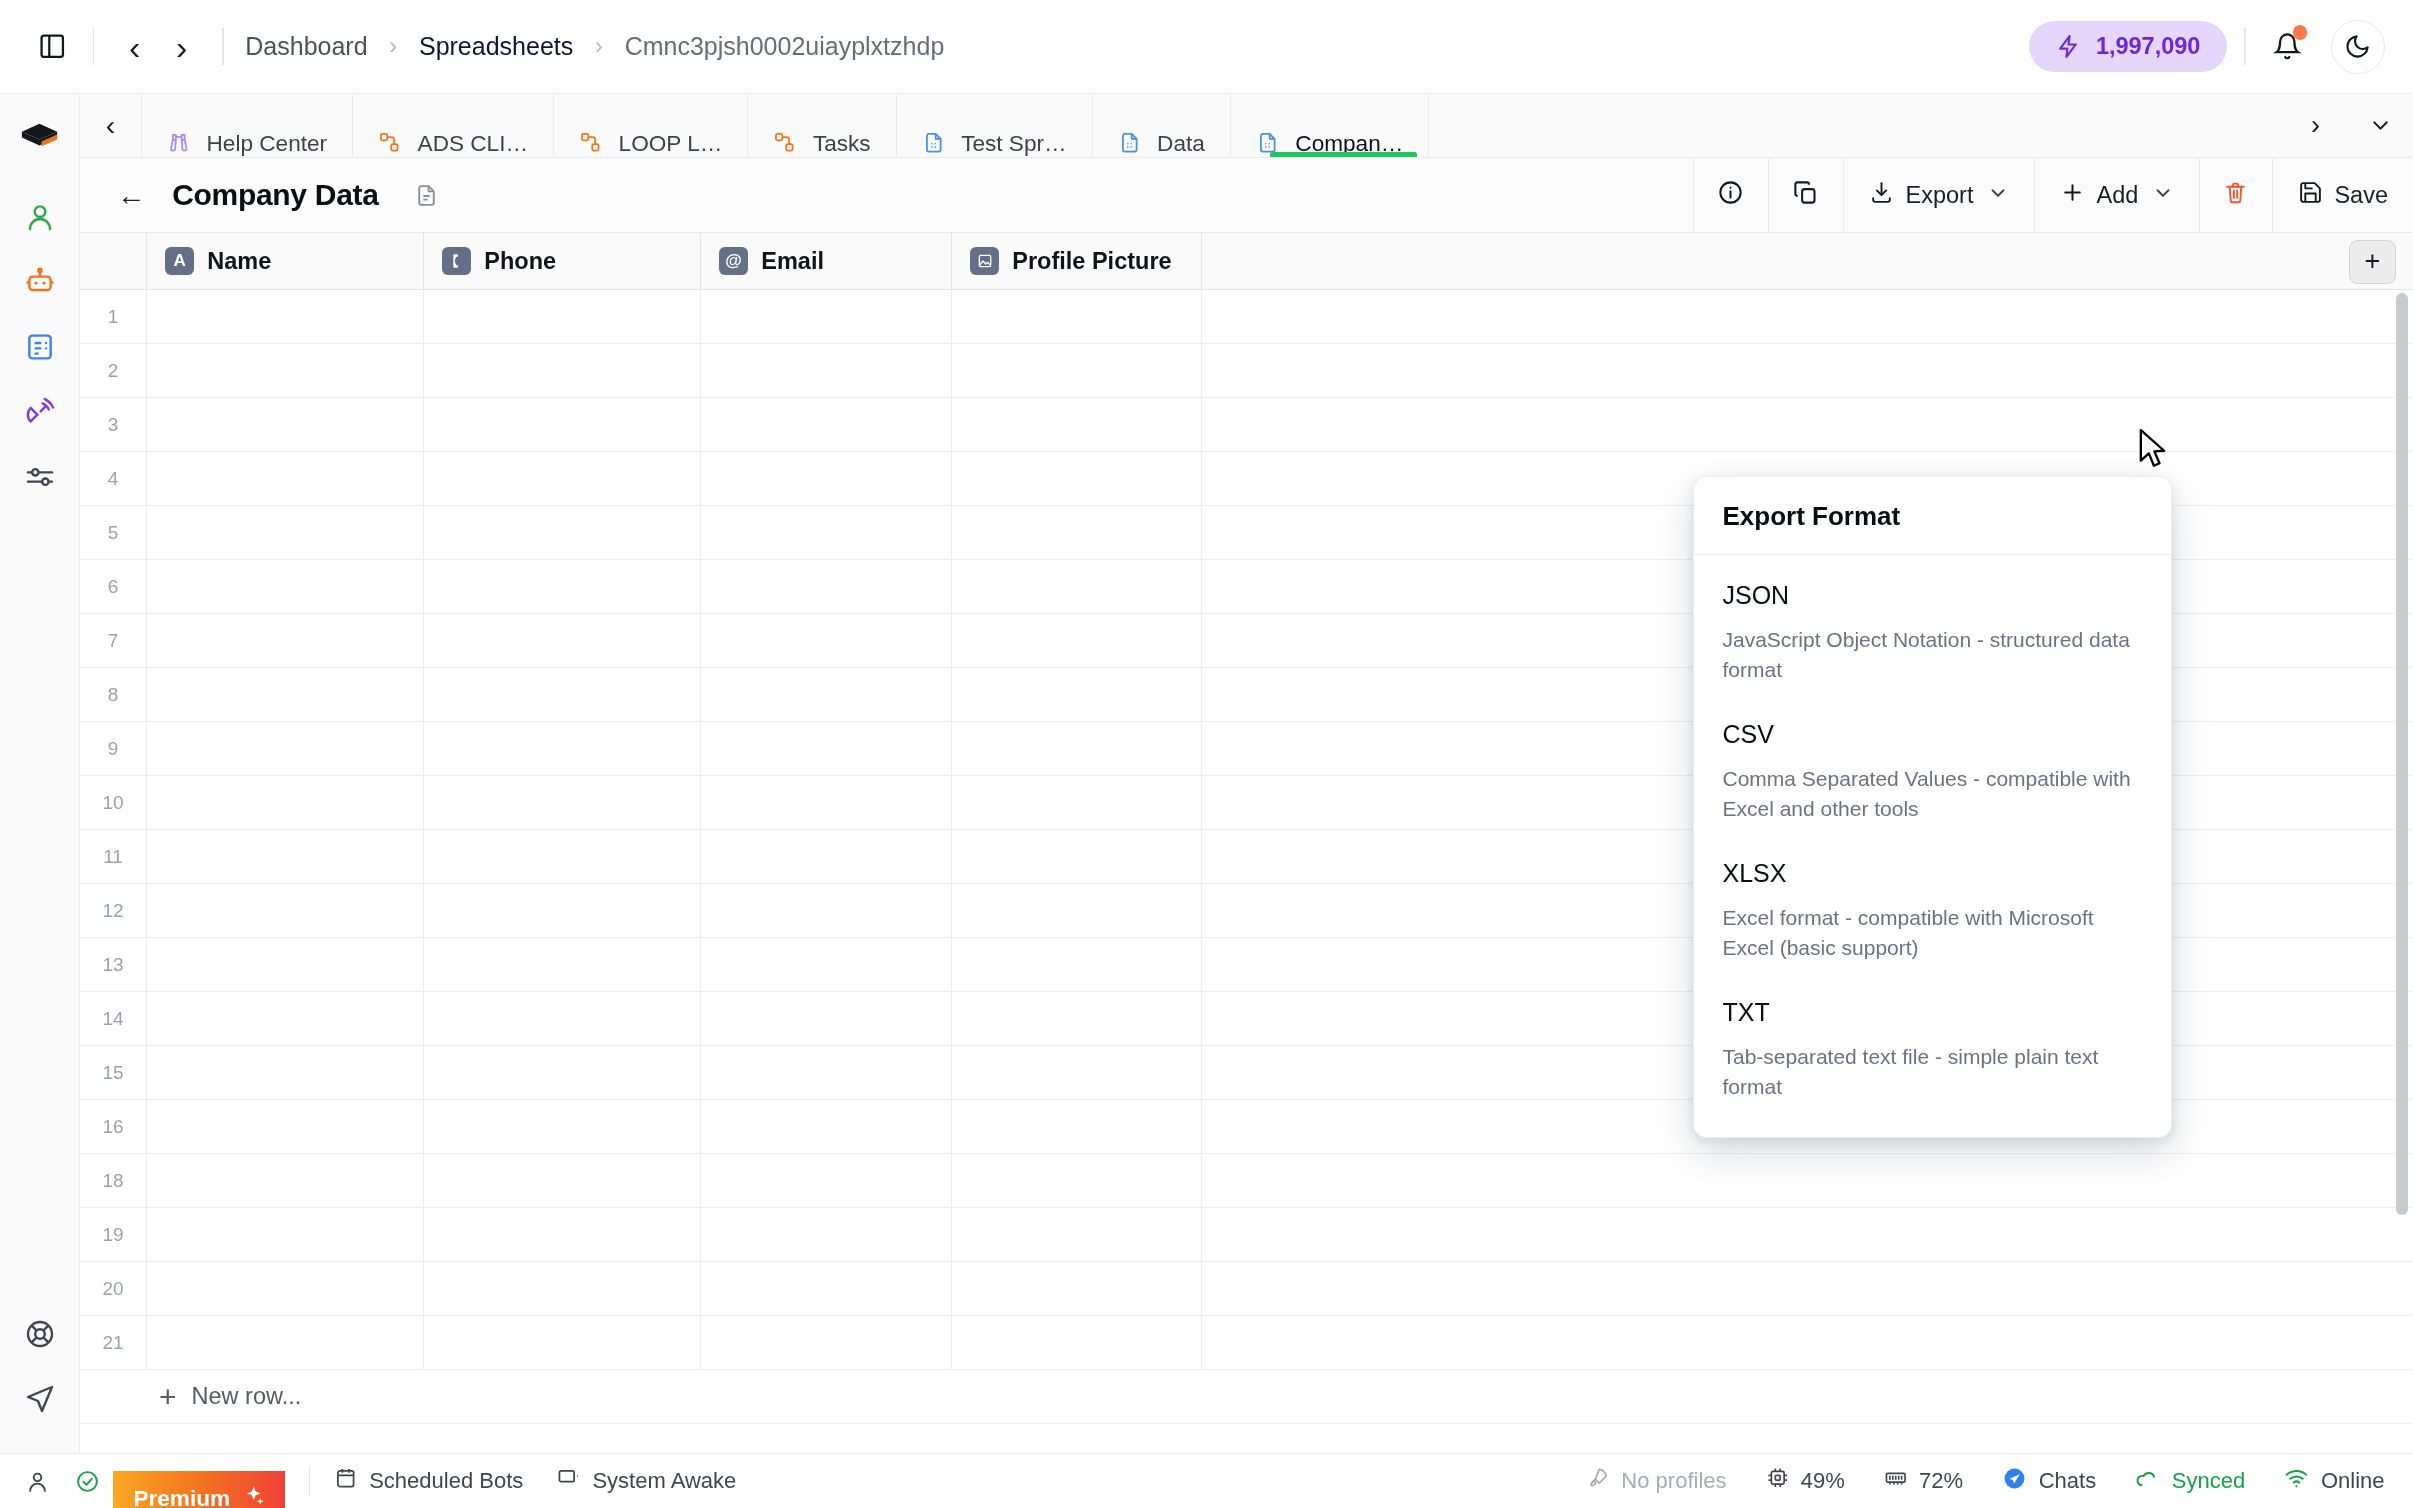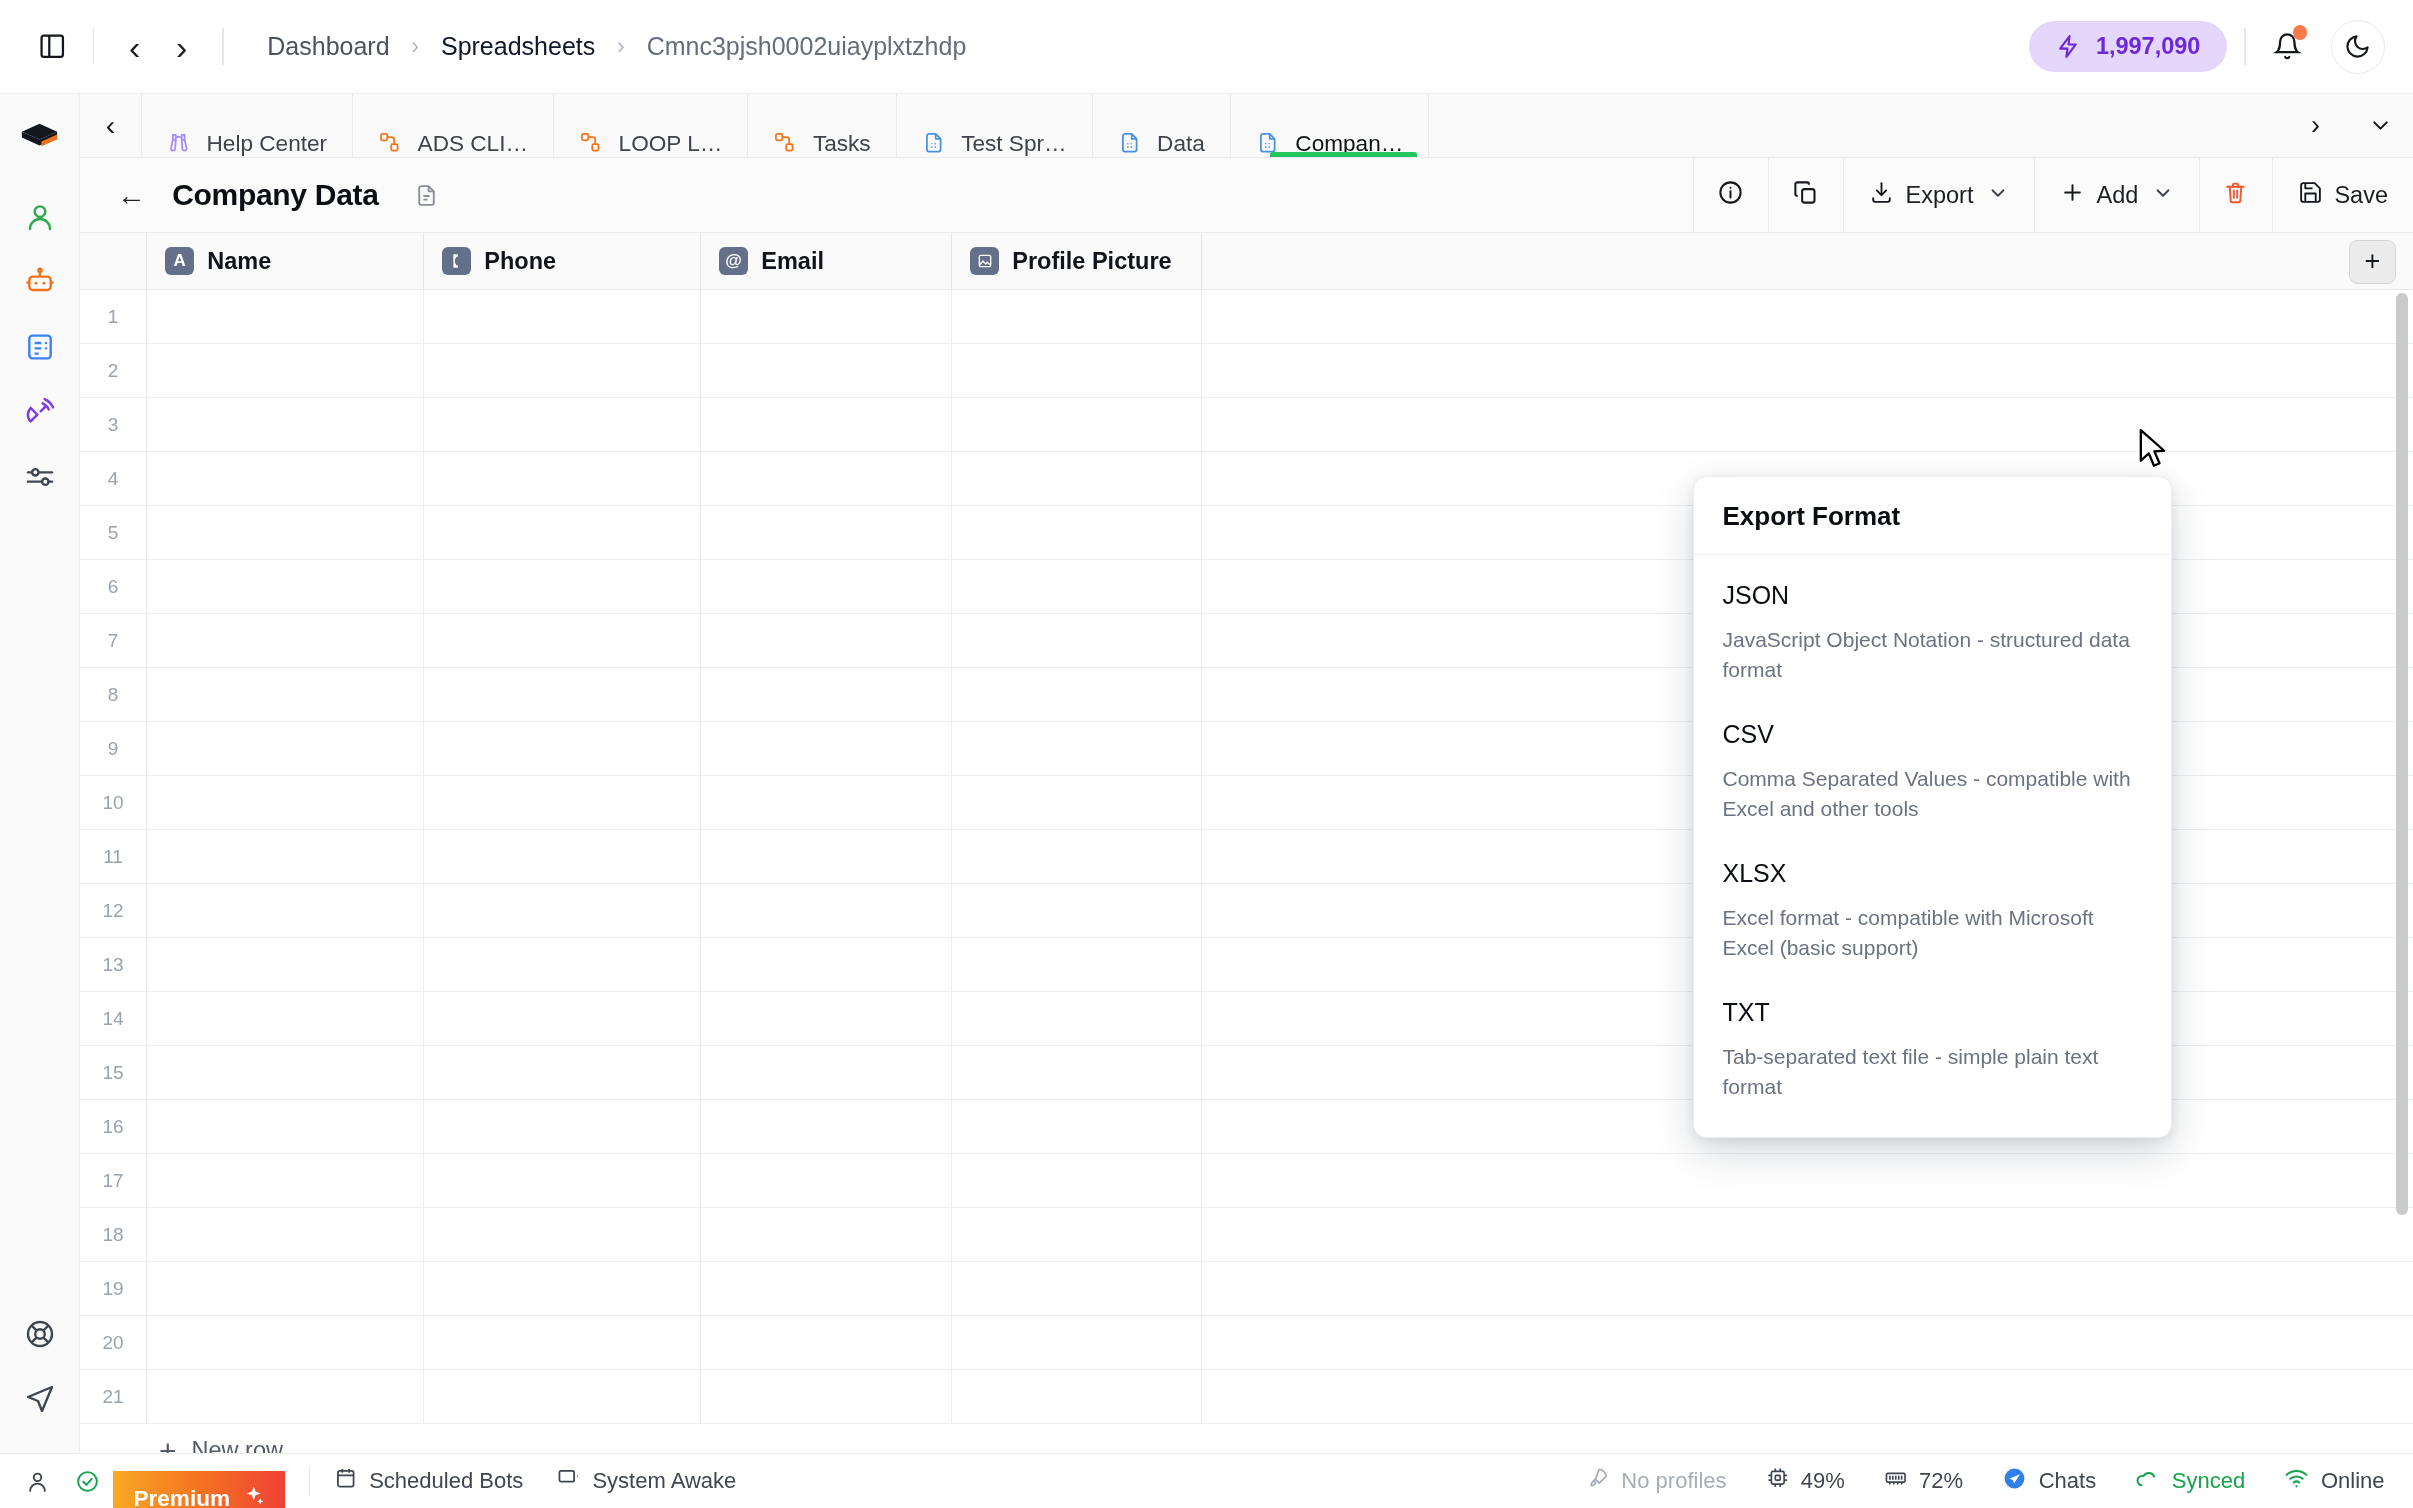--- a/index.html
+++ b/index.html
@@ -20,21 +20,21 @@
     border-bottom: 1.7px solid #ebedf0;
     padding: 0 28.5px 0 28.5px;
   }
   .tb-icon-btn {
     width: 47px; height: 47px; border-radius: 8.4px;
     display: flex; align-items: center; justify-content: center;
     cursor: pointer; color: #111418;
   }
   .tb-sep { width: 1.7px; height: 37px; background: #e4e7ea; margin: 0 17px; }
   .nav-arrow { font-size: 34px; color: #1c2024; line-height: 1; font-weight: 400; }
-  .crumbs { display: flex; align-items: center; gap: 0; margin-left: 23px; justify-content: flex-end; }
+  .crumbs { display: flex; align-items: center; gap: 0; margin-left: 1px; justify-content: flex-end; }
   .crumb {
     font-size: 25px; color: #4c525c; padding: 0 3.4px; cursor: pointer; white-space: nowrap;
   }
   .crumb.muted { color: #0f172a; }
   .crumb.tail { color: #656d79; }
   .crumb-sep { font-size: 23.5px; color: #b3b9c2; margin: 0 18.4px; }
   .topbar-right { margin-left: auto; display: flex; align-items: center; gap: 0; }
   .credits {
     display: flex; align-items: center; gap: 15px;
     background: #e4d7fb; color: #6d28d9;
@@ -691,28 +691,20 @@
             <div class="grow">
               <div class="rownum">15</div>
               <div class="gcell" style="width: 277px;"></div>
               <div class="gcell" style="width: 277px;"></div>
               <div class="gcell" style="width: 251px;"></div>
               <div class="gcell" style="width: 250px;"></div>
               <div class="gcell last"></div>
             </div>
             <div class="grow">
               <div class="rownum">16</div>
-              <div class="gcell" style="width: 277px;"></div>
-              <div class="gcell" style="width: 277px;"></div>
-              <div class="gcell" style="width: 251px;"></div>
-              <div class="gcell" style="width: 250px;"></div>
-              <div class="gcell last"></div>
-            </div>
-            <div class="grow">
-              <div class="rownum">17</div>
               <div class="gcell" style="width: 277px;"></div>
               <div class="gcell" style="width: 277px;"></div>
               <div class="gcell" style="width: 251px;"></div>
               <div class="gcell" style="width: 250px;"></div>
               <div class="gcell last"></div>
             </div>
             <div class="grow">
               <div class="rownum">18</div>
               <div class="gcell" style="width: 277px;"></div>
               <div class="gcell" style="width: 277px;"></div>

